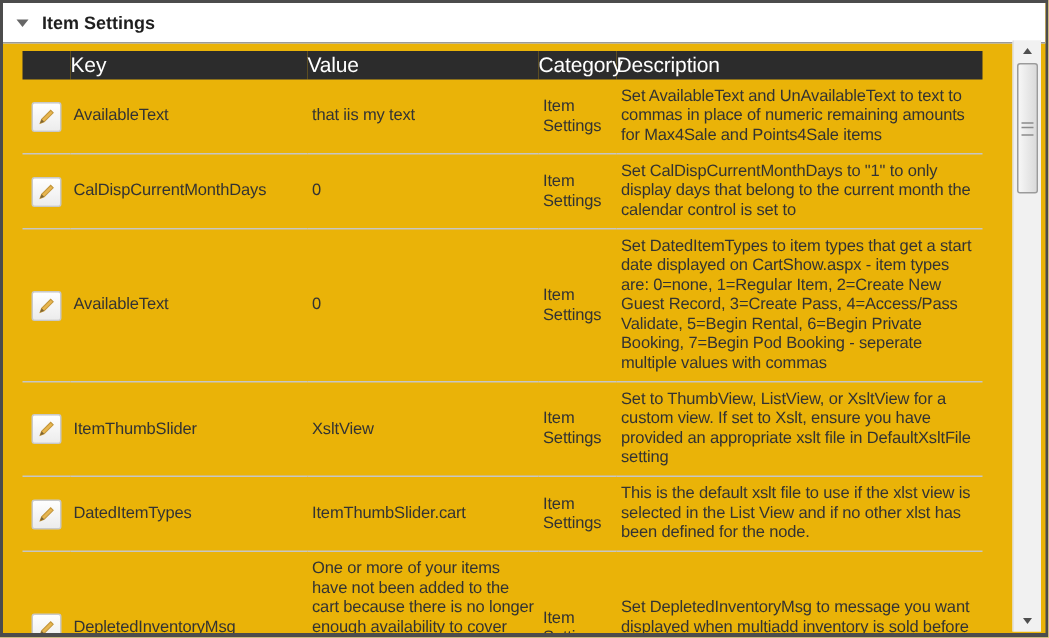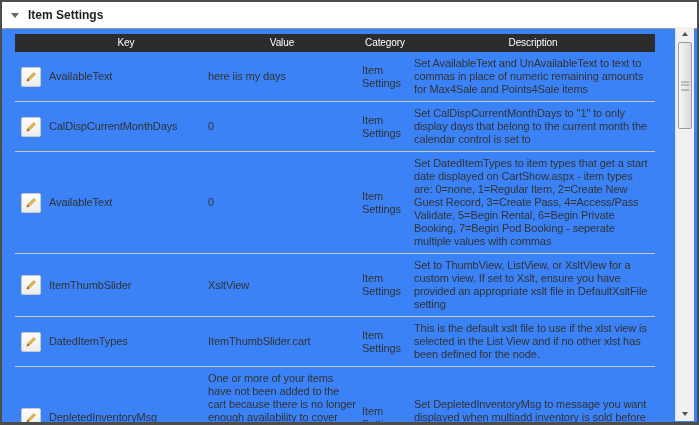--- a/index.html
+++ b/index.html
@@ -2,21 +2,21 @@
 <html><head>
 <meta charset="utf-8">
 <style>
   html,body { margin:0; padding:0; background:#fff; }
   .frame {
     position:relative;
     width:699px; height:425px;
     box-sizing:border-box;
     border:2px solid #4c4c4c;
     border-bottom-width:3px;
-    background:#3b82f6;
+    background:#eab308;
     overflow:hidden;
     font-family:"Liberation Sans", sans-serif;
     color:#333;
   }
   
   .section-header {
     display:flex; align-items:center;
     height:26px; padding-left:9px;
     border-bottom:1px solid #9a9a9a;
     background:#fff;
@@ -34,23 +34,23 @@
   
   .table-area { margin:5px 0 0 13px; width:640px; }
   table.settings {
     border-collapse:collapse; table-layout:fixed;
     width:640px;
     font-size:11px; letter-spacing:-0.1px;
   }
   col.c1{width:32px;} col.c2{width:158px;} col.c3{width:154px;} col.c4{width:52px;} col.c5{width:244px;}
   thead th {
     background:#2c2c2c; color:#fff;
-    font-weight:normal; font-size:10px;
+    font-weight:normal; font-size:14px;
     height:15px; padding:1px 0 2px;
-    text-align:center;
+    text-align:left;
   }
   tbody td {
     border-bottom:1px solid #c6c6c6;
     vertical-align:middle;
     padding:5px 3px;
     line-height:13px;
     color:#333;
   }
   td.c-edit { padding-left:6px; }
   td.c-key  { padding-left:2px; }
@@ -144,21 +144,21 @@
           <tr>
     <td class="c-edit">
       <button class="edit-btn">
         <svg width="14" height="14" viewBox="0 0 16 16">
           <path d="M3.2 12.8 L4.3 9.8 L11.2 2.9 L13.1 4.8 L6.2 11.7 Z" fill="#e8b64f" stroke="#c2953a" stroke-width="0.8"></path>
           <path d="M3.2 12.8 L4.3 9.8 L6.2 11.7 Z" fill="#7d6434"></path>
         </svg>
       </button>
     </td>
     <td class="c-key">AvailableText</td>
-    <td class="c-val">here iis my days</td>
+    <td class="c-val">that iis my text</td>
     <td class="c-cat">Item Settings</td>
     <td class="c-desc">Set AvailableText and UnAvailableText to text to commas in place of numeric remaining amounts for Max4Sale and Points4Sale items</td>
   </tr>
           <tr>
     <td class="c-edit">
       <button class="edit-btn">
         <svg width="14" height="14" viewBox="0 0 16 16">
           <path d="M3.2 12.8 L4.3 9.8 L11.2 2.9 L13.1 4.8 L6.2 11.7 Z" fill="#e8b64f" stroke="#c2953a" stroke-width="0.8"></path>
           <path d="M3.2 12.8 L4.3 9.8 L6.2 11.7 Z" fill="#7d6434"></path>
         </svg>

